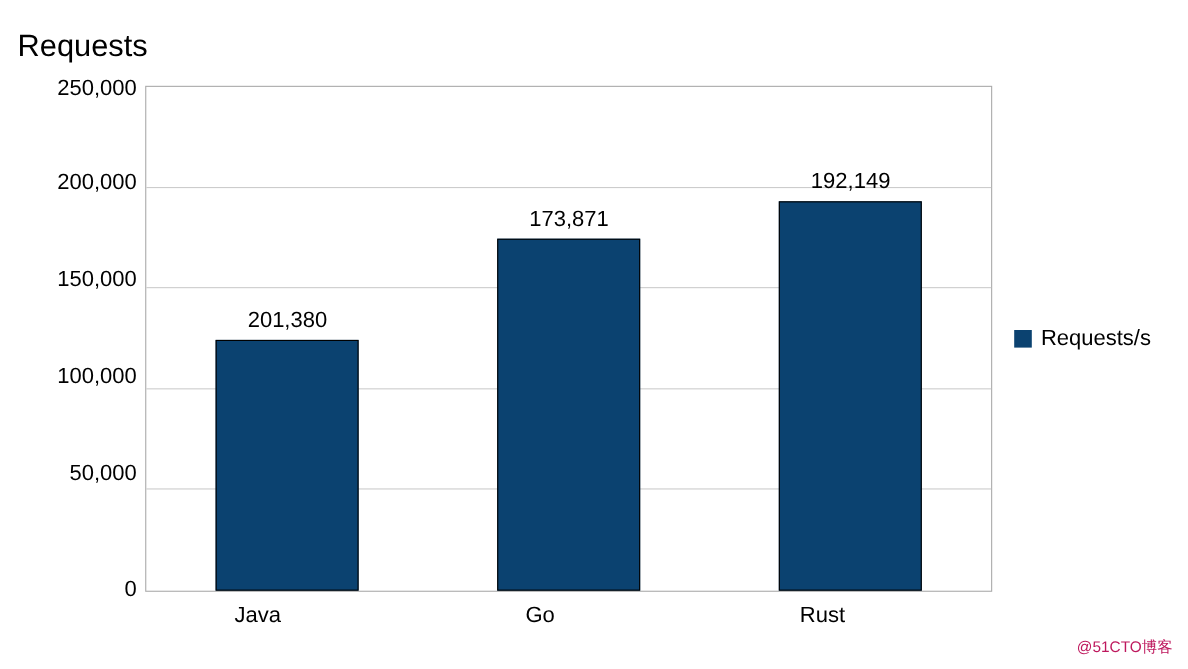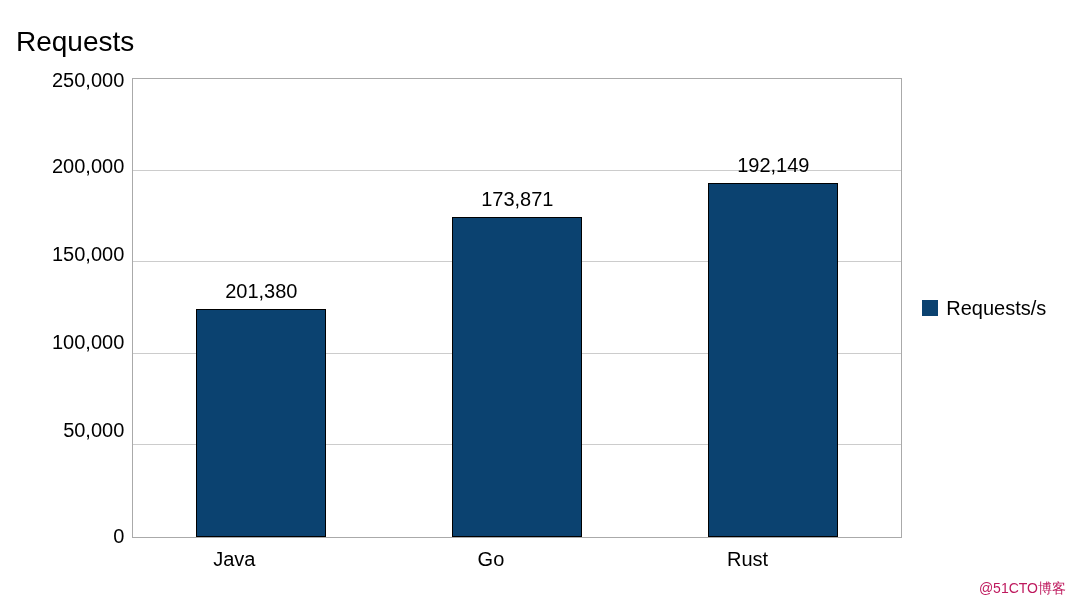--- a/index.html
+++ b/index.html
@@ -73,21 +73,21 @@
       margin-bottom: 6px;
       color: #000;
     }
     .bar {
       width: 130px;
       background: #0b4270;
       border: 1px solid #000;
     }
     .x-axis {
       display: flex;
-      justify-content: flex-start;
+      justify-content: center;
       width: 770px;
       margin-left: 90px;
       margin-top: 10px;
       font-size: 20px;
     }
     .x-tick { width: 33.33%; text-align: center; }
     .legend {
       display: flex;
       align-items: center;
       margin-left: 20px;

